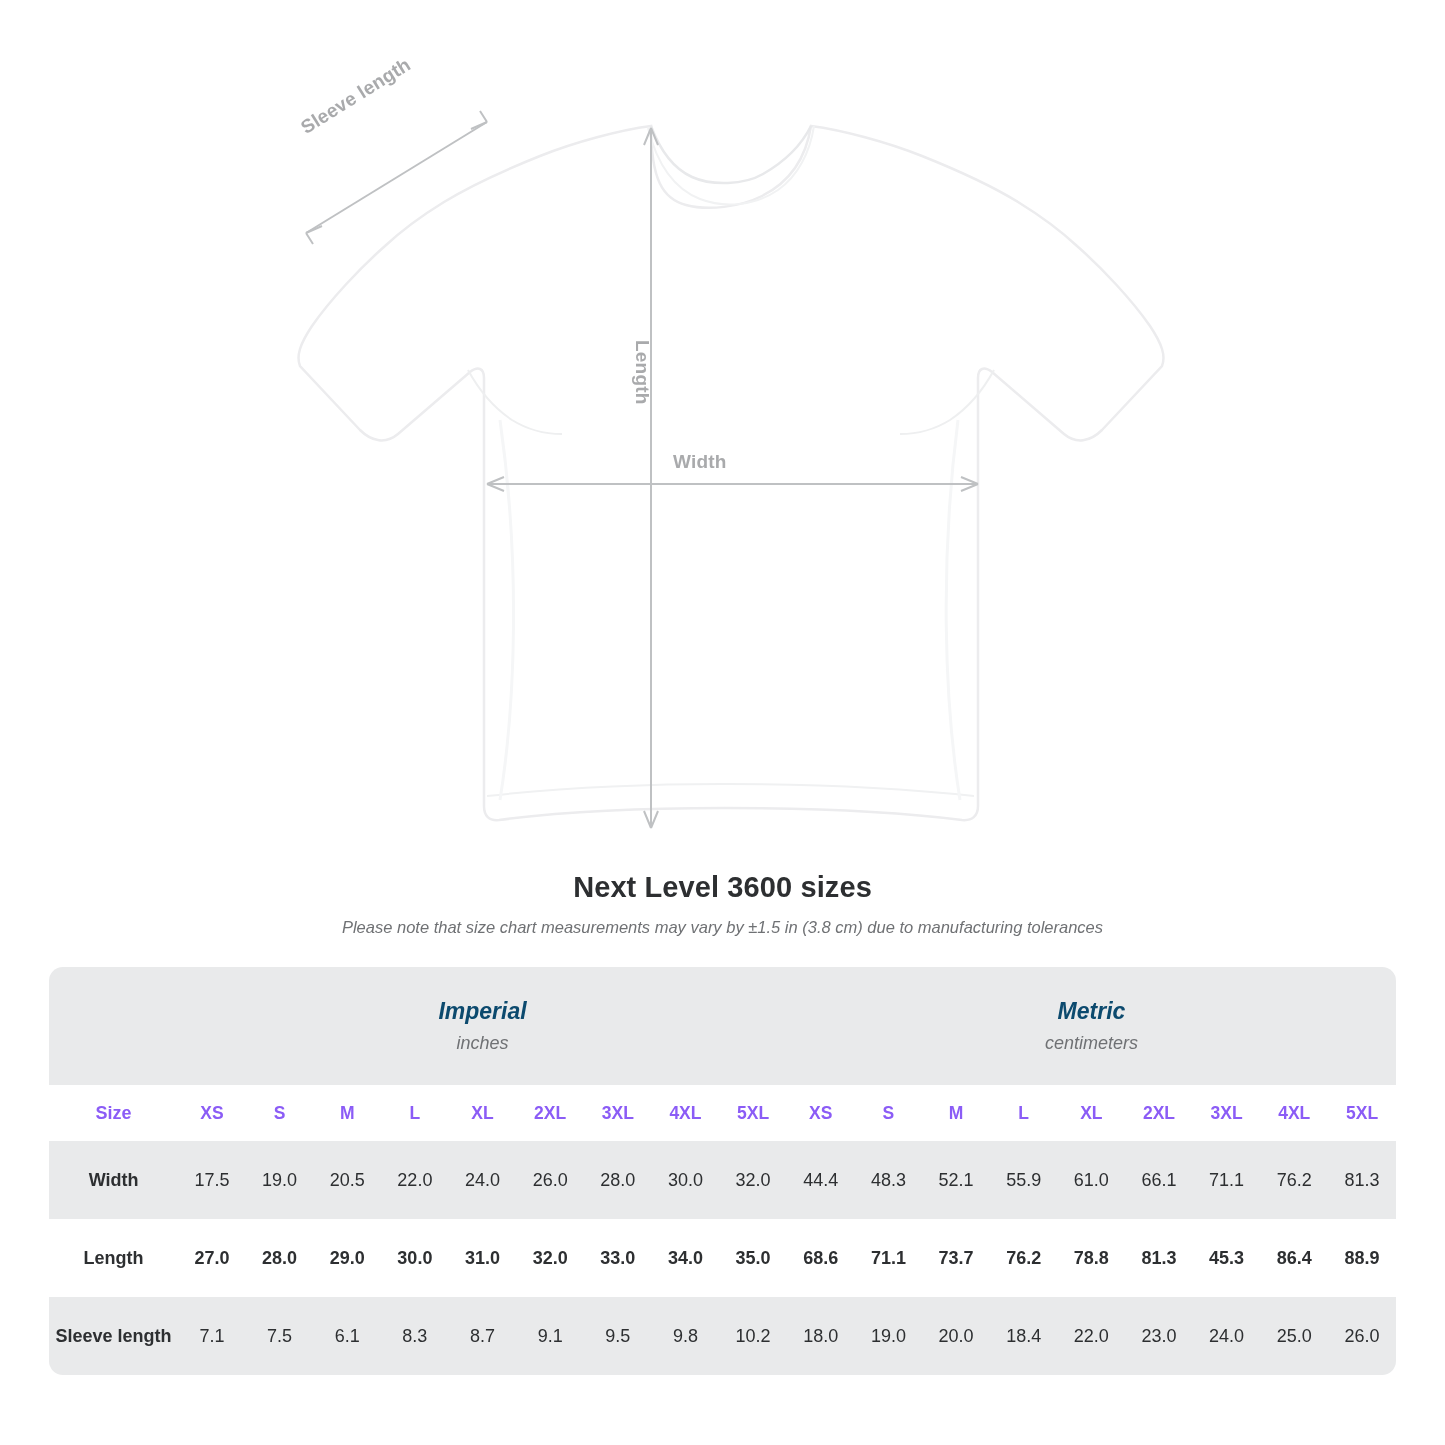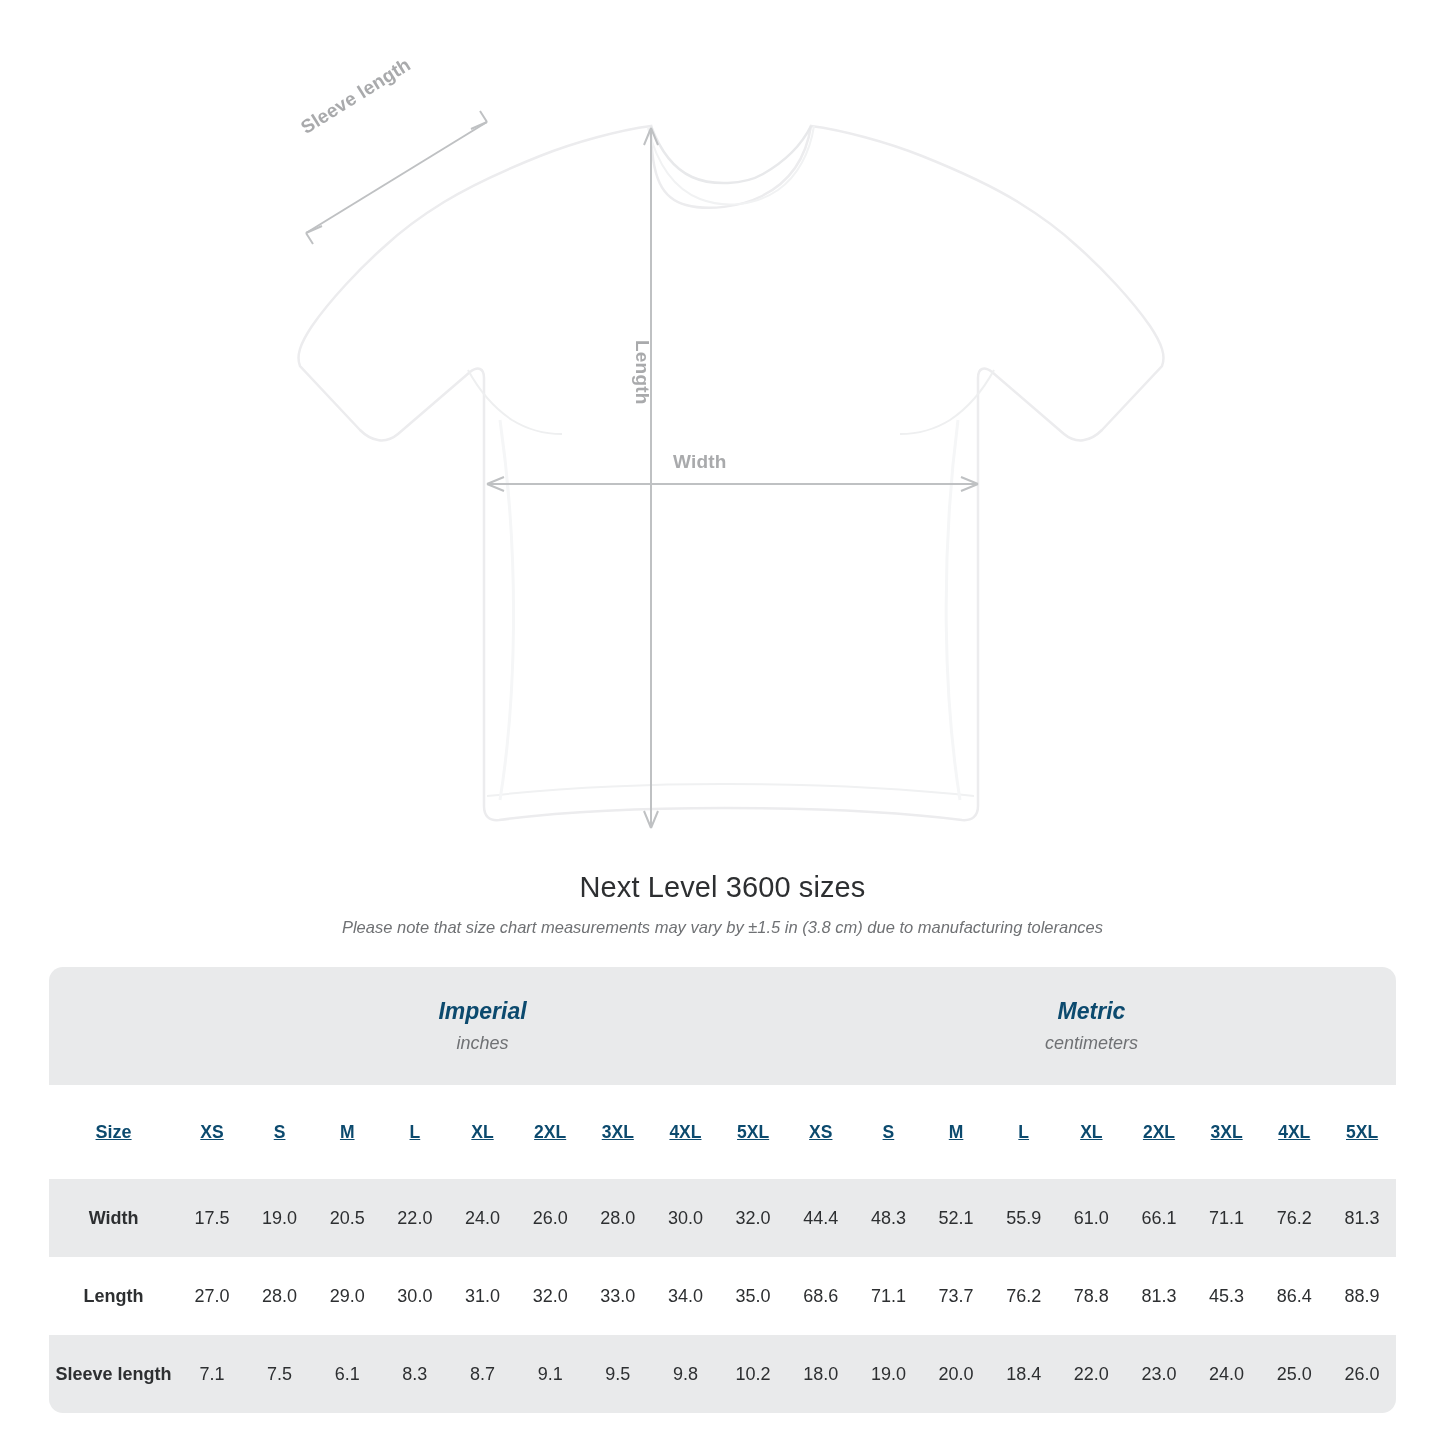--- a/index.html
+++ b/index.html
@@ -54,21 +54,21 @@
     top: 451px;
   }
 
   
   .title-block {
     text-align: center;
     margin-top: 16px;
   }
   .chart-title {
     font-size: 29px;
-    font-weight: normal;
+    font-weight: bold;
     color: #2d2f31;
     letter-spacing: 0.1px;
   }
   .chart-note {
     margin-top: 14px;
     font-size: 16.5px;
     font-style: italic;
     color: #6f7174;
   }
 
@@ -106,38 +106,37 @@
     line-height: 1.5;
   }
   .unit-sub {
     font-size: 18px;
     font-style: italic;
     color: #6f7174;
     line-height: 1.6;
   }
   
   .size-row td {
-    height: 94px;
+    height: 56px;
     background: #ffffff;
     font-size: 17.5px;
     font-weight: bold;
-    color: #0c4a6e;
-    text-decoration: underline;
+    color: #8b5cf6;
   }
   .size-row td.rowhead {
     font-size: 18px;
   }
   
   .data-row td {
     height: 78px;
     font-size: 18px;
     color: #2d2f31;
   }
   .data-row.shade td { background: #e9eaeb; }
-  .data-row.plain td { background: #ffffff; }
+  .data-row.plain td { background: #ffffff; font-weight: bold; }
   .data-row td.rowhead {
     font-weight: bold;
   }
   .col-label { width: 126px; }
   .col-val { width: 66px; }
 </style>
 </head>
 <body>
 
 <div class="page">

